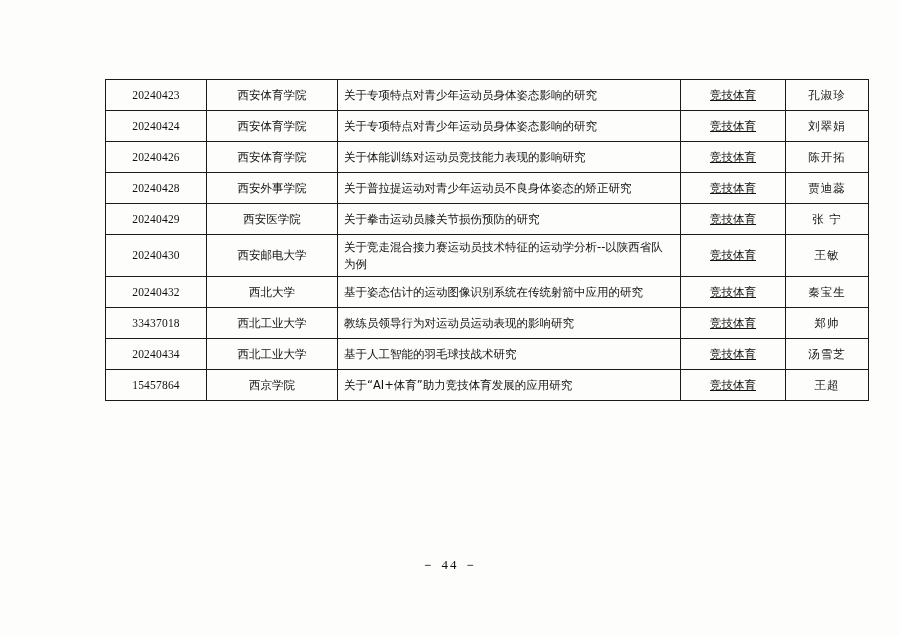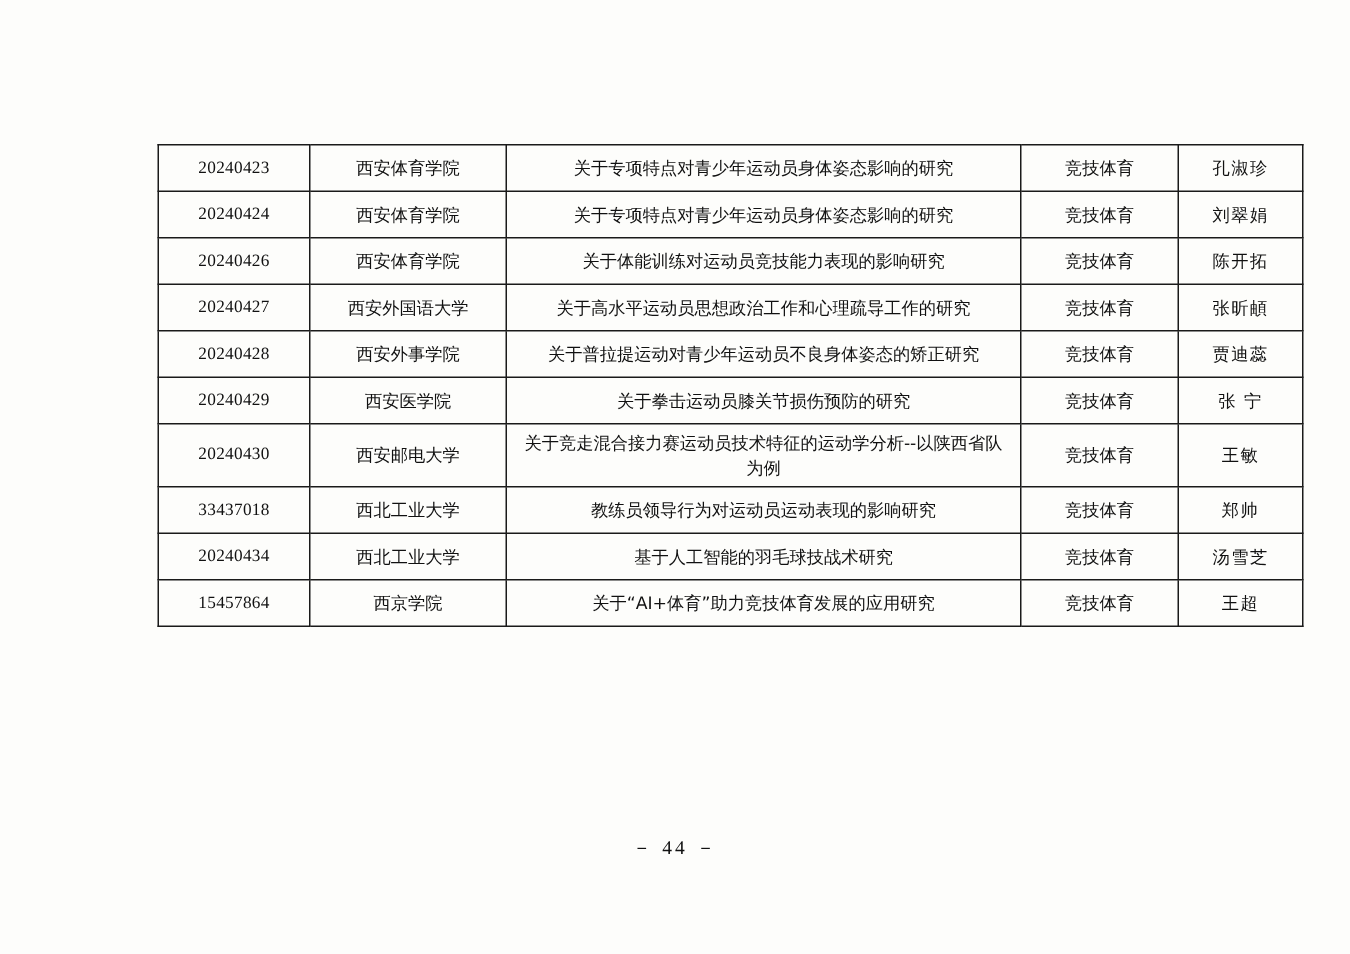--- a/index.html
+++ b/index.html
@@ -15,21 +15,21 @@
   }
   .page {
     position: relative;
     width: 900px;
     height: 636px;
     background: #fdfdfb;
   }
   .doc-table {
     position: absolute;
     left: 105px;
-    top: 96px;
+    top: 79px;
     width: 698px;
     border-collapse: collapse;
     table-layout: fixed;
   }
   .doc-table td {
     border: 1px solid #1a1a1a;
     padding: 4px 6px;
     font-size: 11.5px;
     line-height: 1.45;
     color: #111111;
@@ -42,25 +42,26 @@
     font-family: "Liberation Serif", "DejaVu Serif", serif;
     font-size: 12px;
     letter-spacing: 0.2px;
   }
   .col-org {
     width: 118px;
     text-align: center;
   }
   .col-title {
     width: 330px;
-    text-align: center;
+    text-align: left;
   }
   .col-cat {
     width: 92px;
     text-align: center;
+    text-decoration: underline;
   }
   .col-person {
     width: 70px;
     text-align: center;
     letter-spacing: 1px;
   }
   .page-number {
     position: absolute;
     left: 0;
     top: 556px;
@@ -93,46 +94,46 @@
         <td class="col-person">刘翠娟</td>
       </tr>
       <tr>
         <td class="col-code">20240426</td>
         <td class="col-org">西安体育学院</td>
         <td class="col-title">关于体能训练对运动员竞技能力表现的影响研究</td>
         <td class="col-cat">竞技体育</td>
         <td class="col-person">陈开拓</td>
       </tr>
       <tr>
-        <td class="col-code">20240427</td>
-        <td class="col-org">西安外国语大学</td>
-        <td class="col-title">关于高水平运动员思想政治工作和心理疏导工作的研究</td>
-        <td class="col-cat">竞技体育</td>
-        <td class="col-person">张昕頔</td>
-      </tr>
-      <tr>
         <td class="col-code">20240428</td>
         <td class="col-org">西安外事学院</td>
         <td class="col-title">关于普拉提运动对青少年运动员不良身体姿态的矫正研究</td>
         <td class="col-cat">竞技体育</td>
         <td class="col-person">贾迪蕊</td>
       </tr>
       <tr>
         <td class="col-code">20240429</td>
         <td class="col-org">西安医学院</td>
         <td class="col-title">关于拳击运动员膝关节损伤预防的研究</td>
         <td class="col-cat">竞技体育</td>
         <td class="col-person">张 宁</td>
       </tr>
       <tr>
         <td class="col-code">20240430</td>
         <td class="col-org">西安邮电大学</td>
         <td class="col-title">关于竞走混合接力赛运动员技术特征的运动学分析--以陕西省队为例</td>
         <td class="col-cat">竞技体育</td>
         <td class="col-person">王敏</td>
+      </tr>
+      <tr>
+        <td class="col-code">20240432</td>
+        <td class="col-org">西北大学</td>
+        <td class="col-title">基于姿态估计的运动图像识别系统在传统射箭中应用的研究</td>
+        <td class="col-cat">竞技体育</td>
+        <td class="col-person">秦宝生</td>
       </tr>
       <tr>
         <td class="col-code">33437018</td>
         <td class="col-org">西北工业大学</td>
         <td class="col-title">教练员领导行为对运动员运动表现的影响研究</td>
         <td class="col-cat">竞技体育</td>
         <td class="col-person">郑帅</td>
       </tr>
       <tr>
         <td class="col-code">20240434</td>

